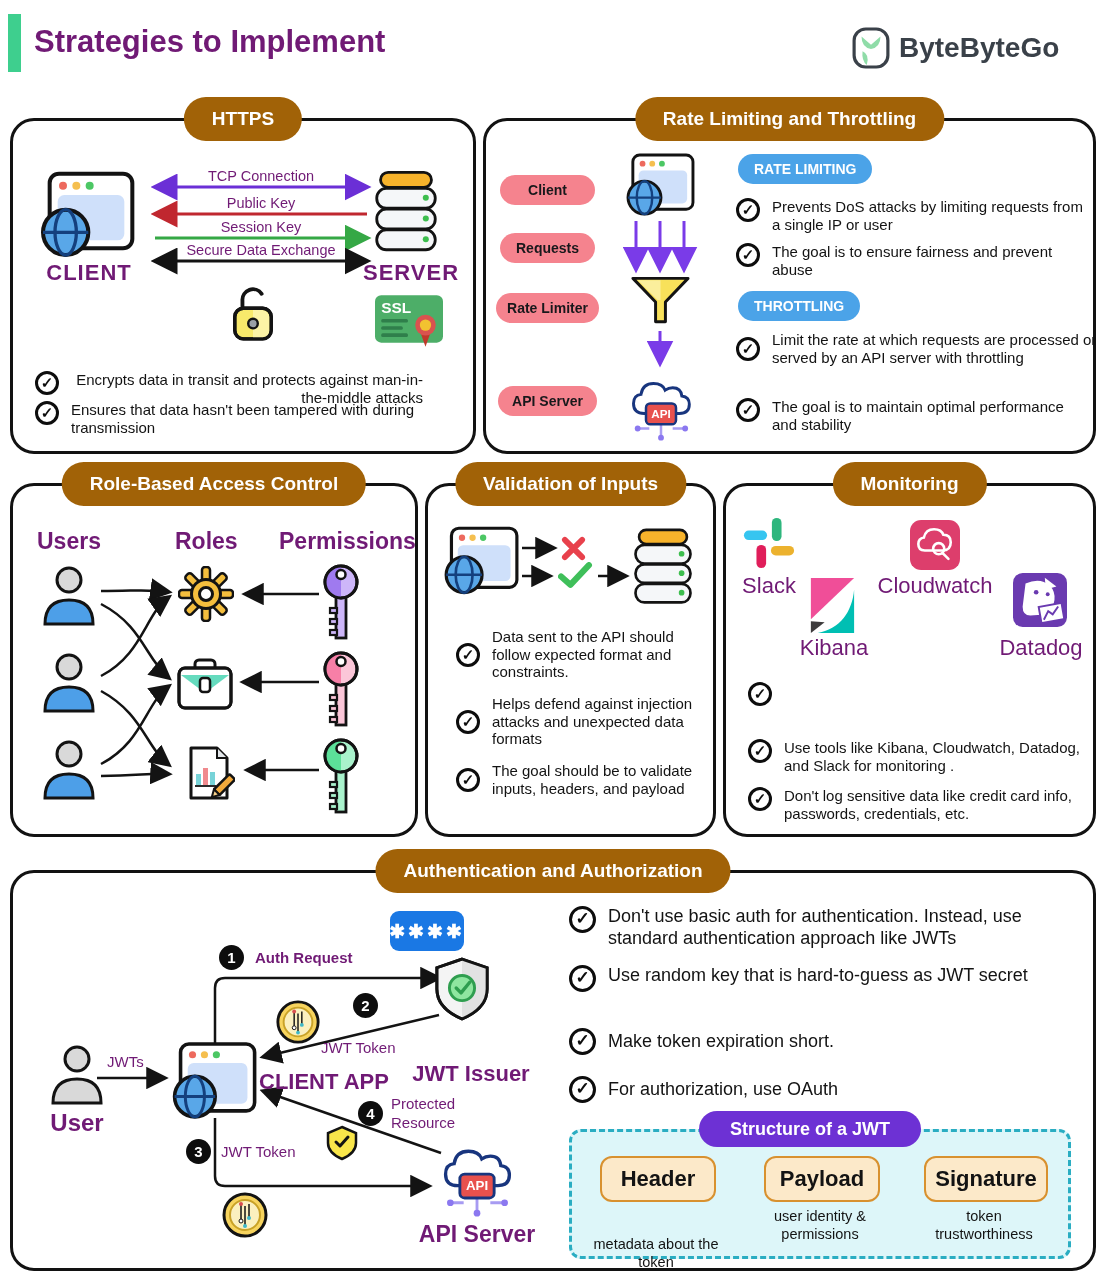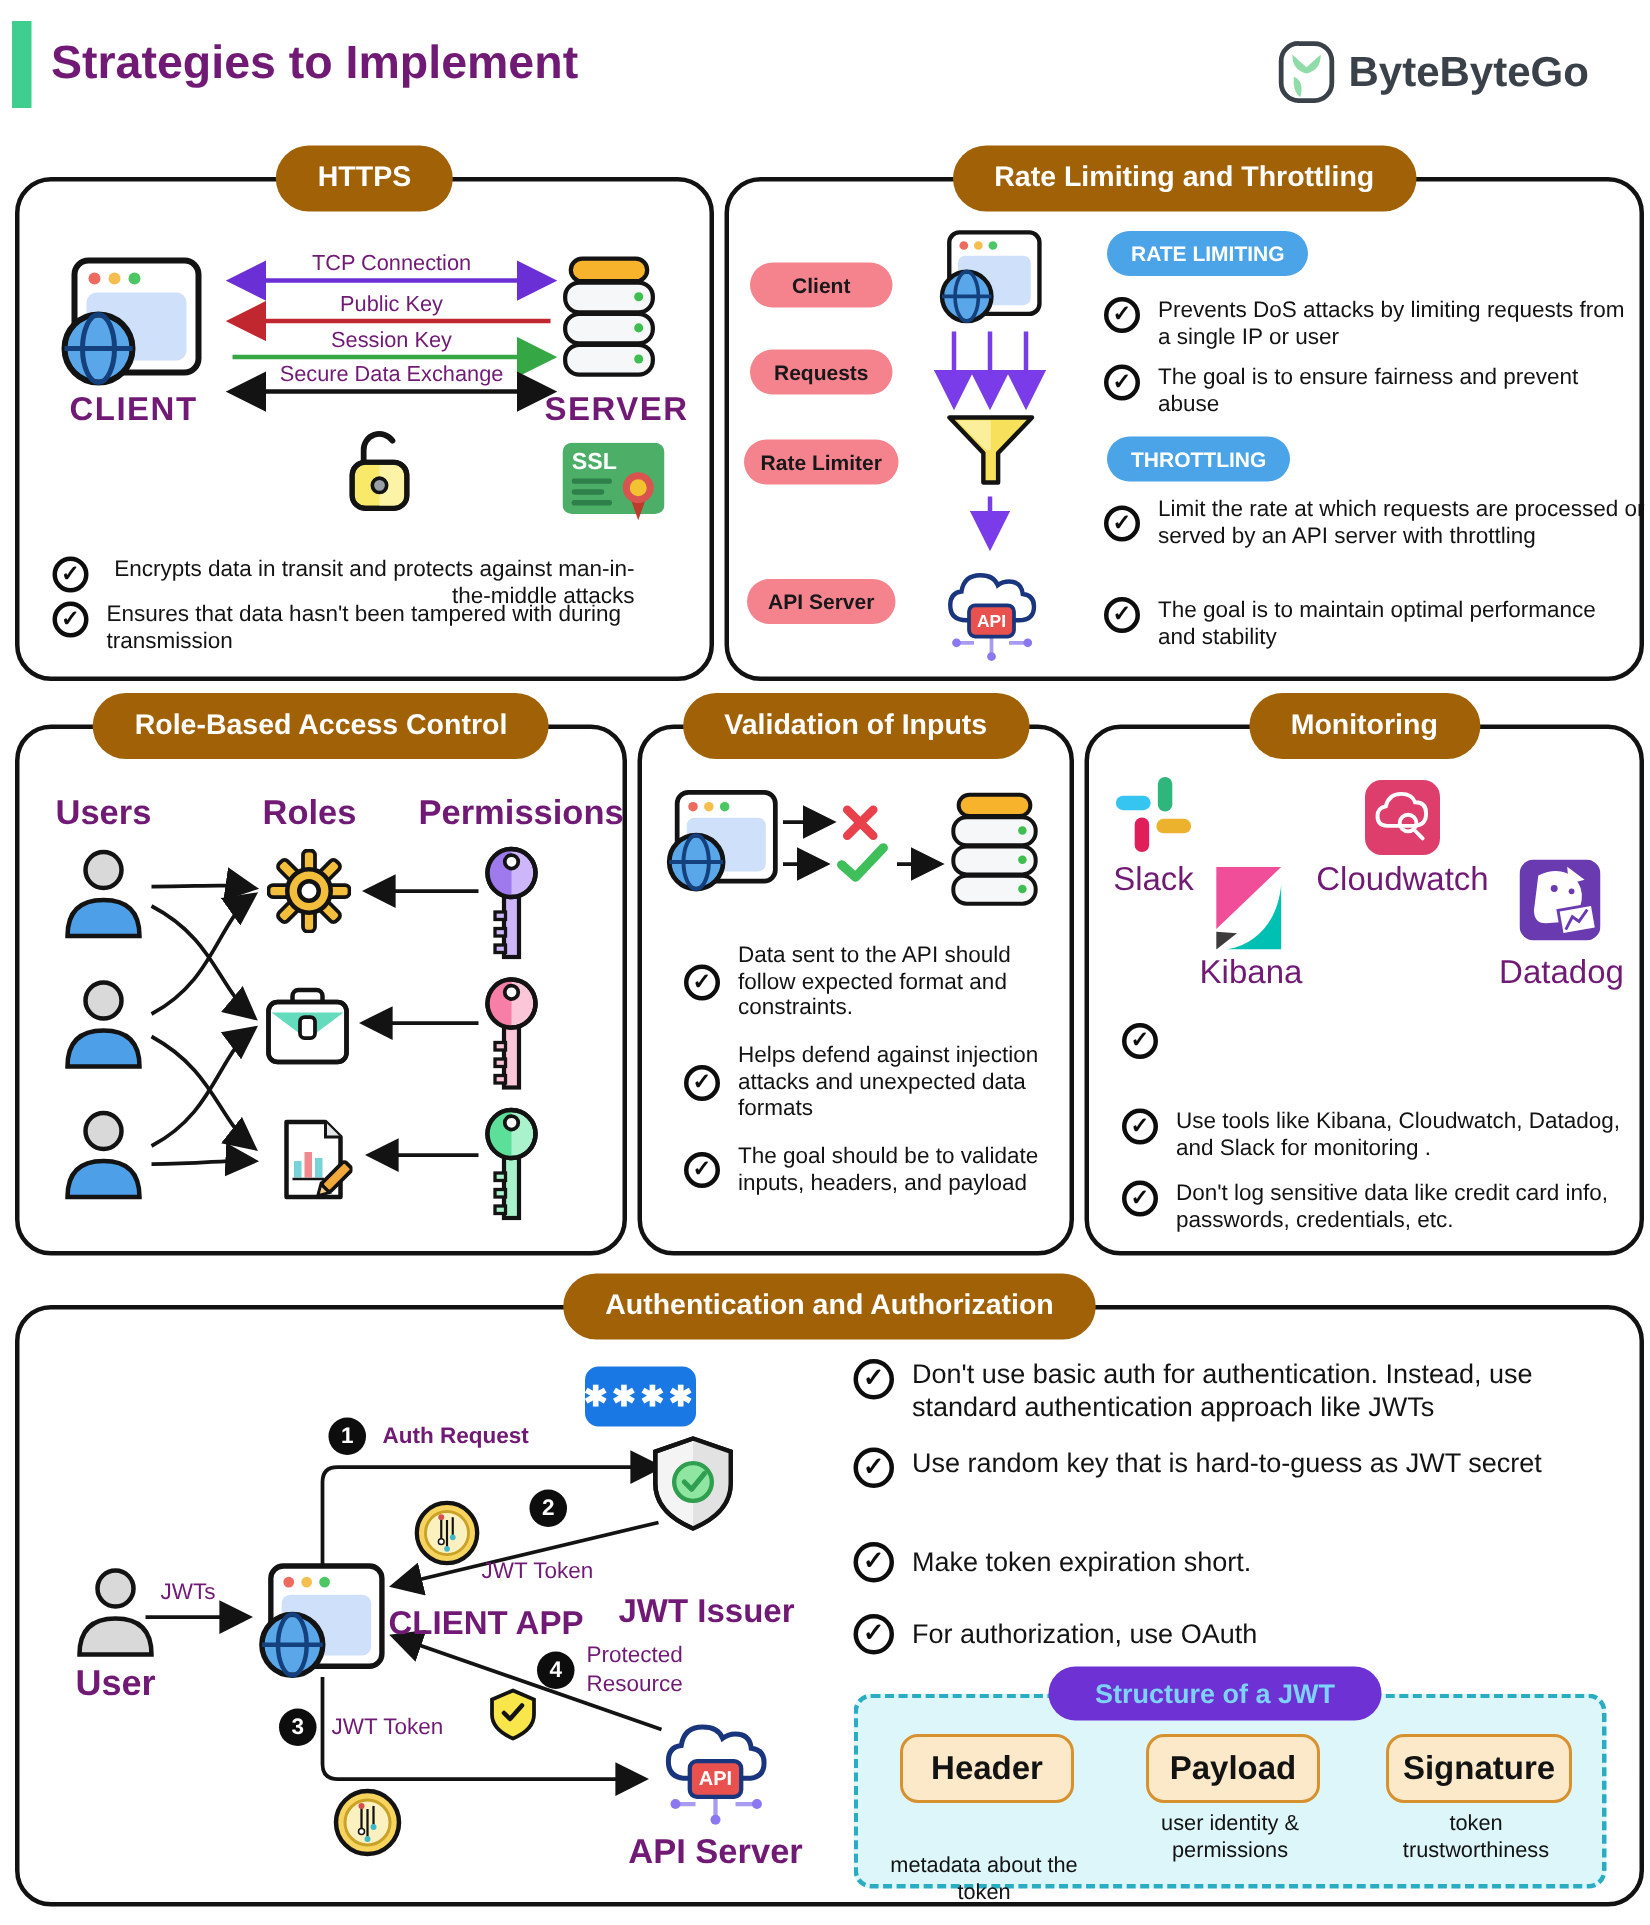--- a/index.html
+++ b/index.html
@@ -20,21 +20,21 @@
   .ctext{font-size:15px;line-height:1.18;font-weight:500;color:#131313;}
   .ctext-lg{font-size:18px;line-height:1.22;}
   .spill{position:absolute;background:#F5838E;border-radius:16px;height:30px;display:flex;
          align-items:center;justify-content:center;font-size:14px;font-weight:bold;color:#18181b;}
   .bpill{position:absolute;background:#4BA3E8;border-radius:16px;height:30px;display:flex;
          align-items:center;justify-content:center;font-size:14px;font-weight:bold;color:#fff;padding:0 16px;}
   .num{position:absolute;width:25px;height:25px;border-radius:50%;background:#0d0d0d;color:#fff;
        font-size:15px;font-weight:bold;display:flex;align-items:center;justify-content:center;z-index:4;}
   .pwbox{position:absolute;background:#1A78E4;border-radius:9px;display:flex;align-items:center;
          justify-content:center;color:#fff;font-size:19px;font-weight:bold;letter-spacing:3px;}
-  .purpill{position:absolute;background:#6D31D4;border-radius:18px;color:#7dd3fc;font-size:18px;font-weight:bold;
+  .purpill{position:absolute;background:#6D31D4;border-radius:18px;color:#ffffff;font-size:18px;font-weight:bold;
            display:flex;align-items:center;justify-content:center;z-index:3;}
   .dashbox{position:absolute;background:#DDF6F9;border:3px dashed #2AADC2;border-radius:12px;}
   .jwtbox{position:absolute;background:#FCE9C9;border:2.5px solid #D8912F;border-radius:12px;height:42px;
           display:flex;align-items:center;justify-content:center;font-size:22px;font-weight:600;color:#131313;}
   .cap{position:absolute;font-size:14.5px;line-height:1.22;text-align:center;font-weight:500;color:#131313;}
   svg{display:block;}
   .ovl{position:absolute;left:0;top:0;pointer-events:none;}
 </style>
 </head>
 <body>

